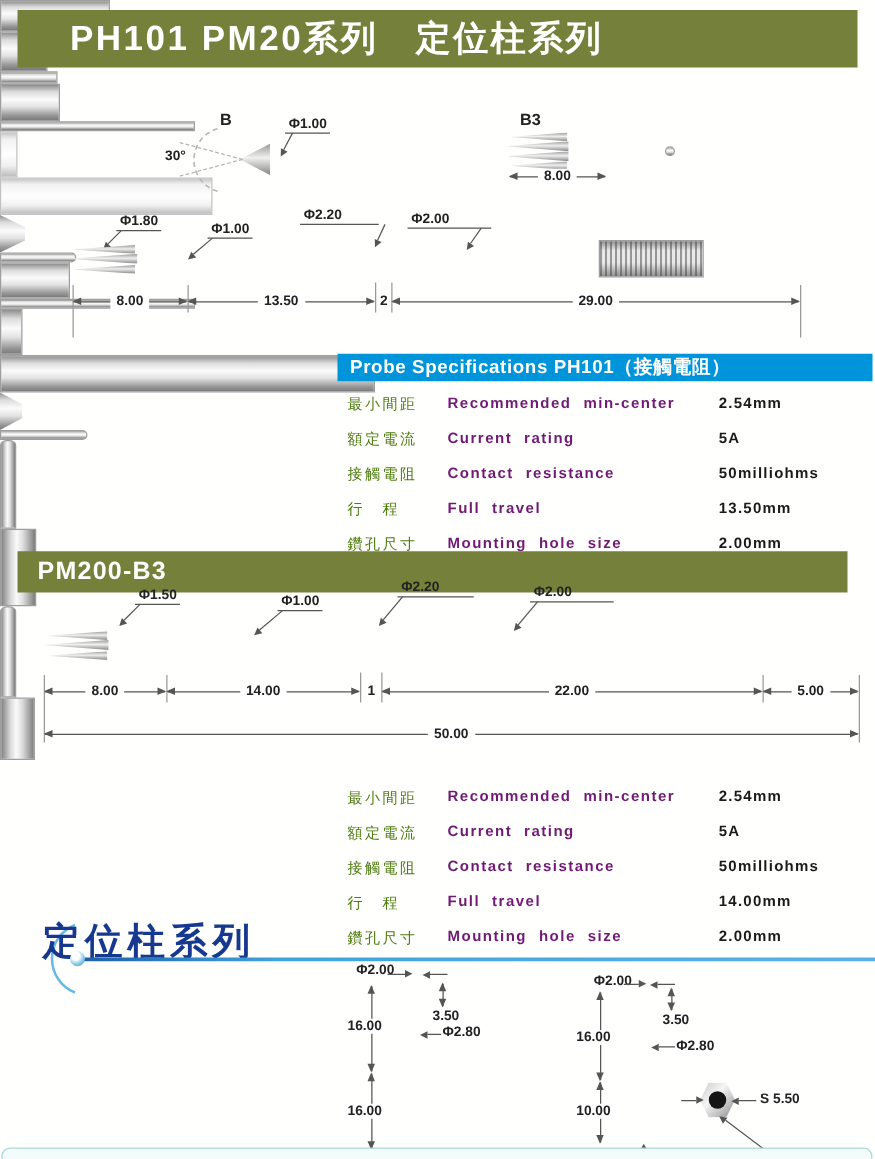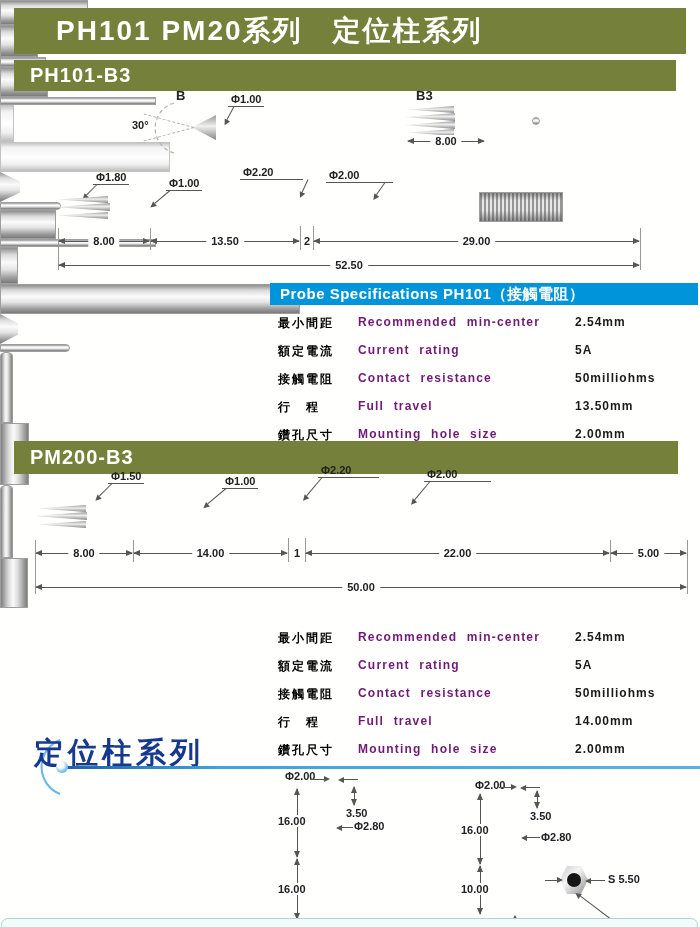--- a/index.html
+++ b/index.html
@@ -7,21 +7,21 @@
   body{background:#fffffd;font-family:"Liberation Sans",sans-serif;position:relative;overflow:hidden}
   #page{position:absolute;left:0;top:0;width:700px;height:927px}
   .abs{position:absolute}
   
   .bar{position:absolute;background:#75813A;color:#fff;font-weight:bold;white-space:nowrap;overflow:hidden}
   .bar.title{font-size:28px;letter-spacing:2px}
   .bar.sub{font-size:20px;letter-spacing:1px}
   
   .spec-h{position:absolute;background:#0095DA;color:#fff;font-weight:bold;font-size:15px;line-height:22px;height:22px;padding-left:10px;letter-spacing:.5px;white-space:nowrap}
   .spec-r{position:absolute;height:28px;width:430px}
-  .spec-r .cn{position:absolute;left:8px;top:8px;font-size:12px;font-weight:bold;color:#000000;letter-spacing:2px;white-space:nowrap}
+  .spec-r .cn{position:absolute;left:8px;top:8px;font-size:12px;font-weight:normal;color:#4d7c0f;letter-spacing:2px;white-space:nowrap}
   .spec-r .en{position:absolute;left:88px;top:8px;font-size:12px;font-weight:bold;color:#701a75;letter-spacing:1.2px;word-spacing:5px;white-space:nowrap}
   .spec-r .val{position:absolute;left:305px;top:8px;font-size:12px;font-weight:bold;color:#1a1a1a;letter-spacing:1px;white-space:nowrap}
   
   .dim{position:absolute;height:13px}
   .dim::before{content:"";position:absolute;left:1px;right:1px;top:6px;height:1px;background:#555}
   .dim .lbl{position:absolute;left:50%;top:0;transform:translateX(-50%);background:#fff;padding:0 5px;font-size:11px;font-weight:bold;color:#222;line-height:13px;white-space:nowrap}
   .lbl-free{position:absolute;font-size:11px;font-weight:bold;color:#222;line-height:13px;background:#fff;padding:0 1px;white-space:nowrap}
   .aL{position:absolute;left:0;top:3px;width:0;height:0;border:3.5px solid transparent;border-right:7px solid #555;border-left:0}
   .aR{position:absolute;right:0;top:3px;width:0;height:0;border:3.5px solid transparent;border-left:7px solid #555;border-right:0}
   .tick{position:absolute;width:1px;background:#999}
@@ -54,23 +54,20 @@
   .bot-bar{position:absolute;background:#f3fbfa;border:1px solid #a9d8d4;border-radius:9px}
 </style>
 </head>
 <body>
 
 <div id="page">
 
   <div class="bar title" style="left:14px;top:8px;width:672px;height:46px;line-height:46px;padding-left:42px">
     <span>PH101 PM20系列　定位柱系列</span>
   </div>
-  <div class="bar sub" style="left:14px;top:60px;width:662px;height:31px;line-height:31px;padding-left:16px">
-    <span>PH101-B3</span>
-  </div>
 
   <div class="sm-label" style="left:176px;top:88px">B</div>
   <div class="co" style="left:228px;top:93px">Φ1.00</div>
   <div class="lead" style="left:234px;top:106px;width:15px;transform:rotate(118deg)"></div>
   <div class="coneL" style="left:192px;top:115px;width:24px;height:25px"></div>
   <div class="mh" style="left:214px;top:115px;width:88px;height:25px"></div>
   <div class="dash" style="left:194px;top:127px;width:52px;transform:rotate(165deg)"></div>
   <div class="dash" style="left:194px;top:127px;width:52px;transform:rotate(195deg)"></div>
   <svg class="abs" style="left:140px;top:100px" width="40" height="56">
     <path d="M 34 3 A 26 26 0 0 0 34 53" fill="none" stroke="#b5b5b5" stroke-width="1.3" stroke-dasharray="4 3"></path>
@@ -125,25 +122,20 @@
     <i class="aL"></i>
       <i class="aR"></i>
     <b class="lbl">13.50</b>
   </div>
   <b class="lbl-free" style="left:303px;top:235px">2</b>
   <div class="dim" style="left:313px;top:235px;width:327px">
     <i class="aL"></i>
       <i class="aR"></i>
     <b class="lbl">29.00</b>
   </div>
-  <div class="dim" style="left:58px;top:259px;width:582px">
-    <i class="aL"></i>
-      <i class="aR"></i>
-    <b class="lbl">52.50</b>
-  </div>
 
   <div class="spec-h" style="left:270px;top:283px;width:428px">
     <span>Probe Specifications PH101（接觸電阻）</span>
   </div>
   <div class="spec-r" style="left:270px;top:307px">
     <span class="cn">最小間距</span>
     <span class="en">Recommended min-center</span>
     <span class="val">2.54mm</span>
   </div>
   <div class="spec-r" style="left:270px;top:335px">

